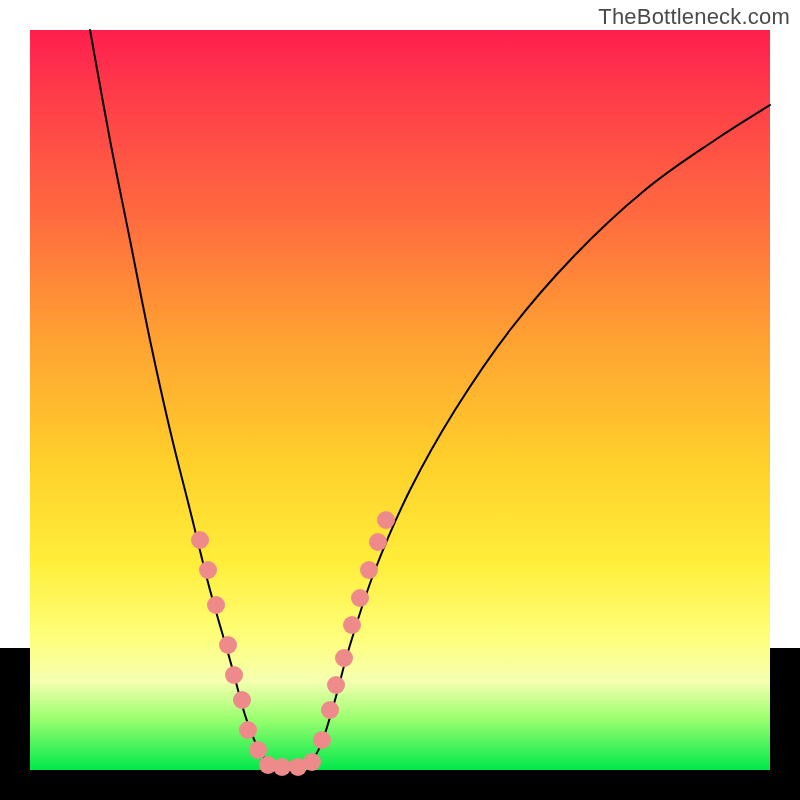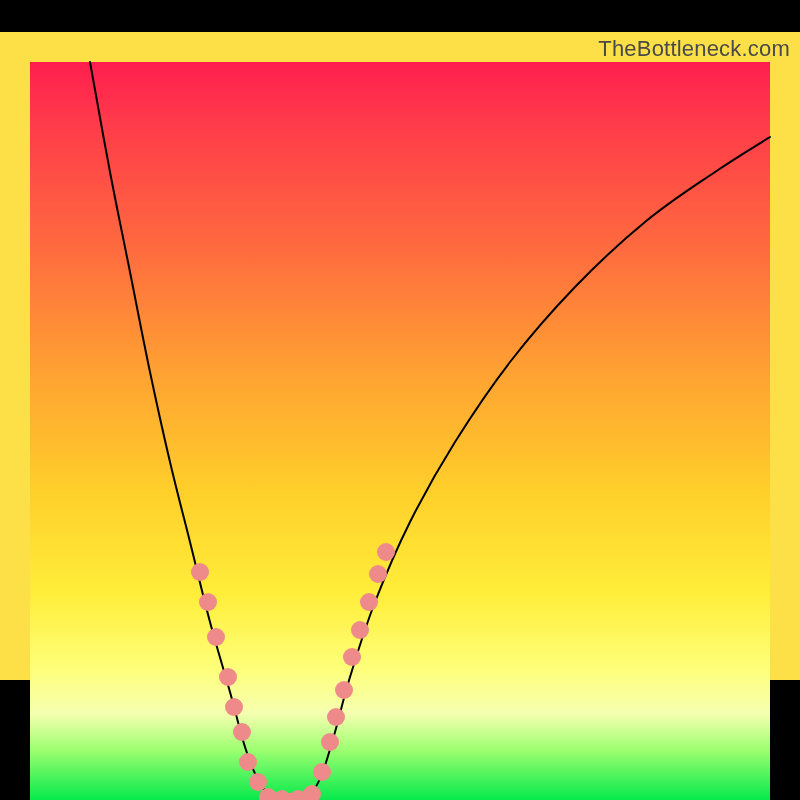--- a/index.html
+++ b/index.html
@@ -8,22 +8,21 @@
     width: 800px;
     height: 800px;
     overflow: hidden;
     font-family: Arial, Helvetica, sans-serif;
     background: #000;
   }
   .frame {
     position: relative;
     width: 800px;
     height: 648px;
-    background: #fde047;
-    margin-top: 32px;
+    background: #ffffff;
   }
   .gradient {
     position: absolute;
     left: 30px;
     top: 30px;
     width: 740px;
     height: 740px;
     
     background: linear-gradient(
       to bottom,

